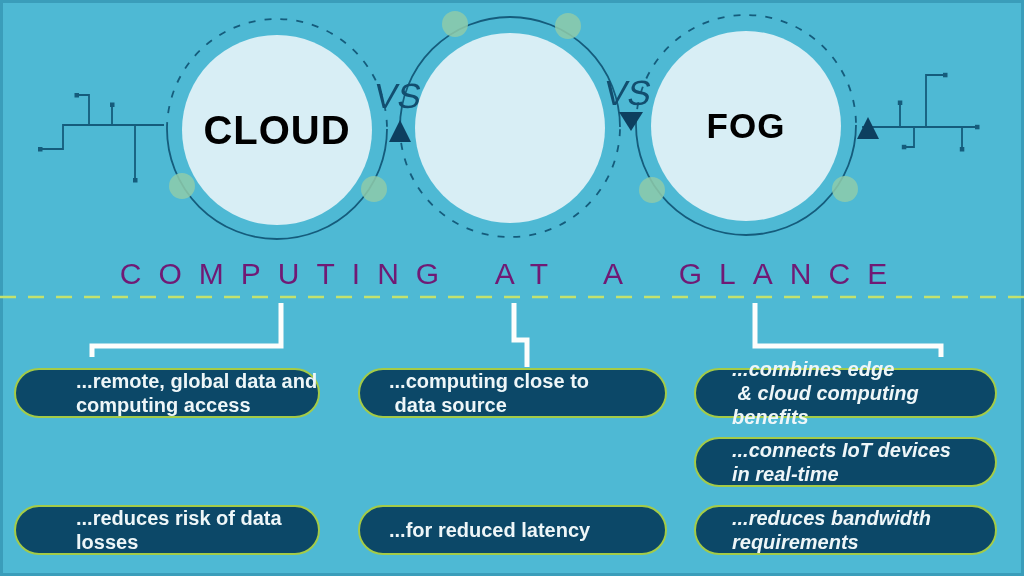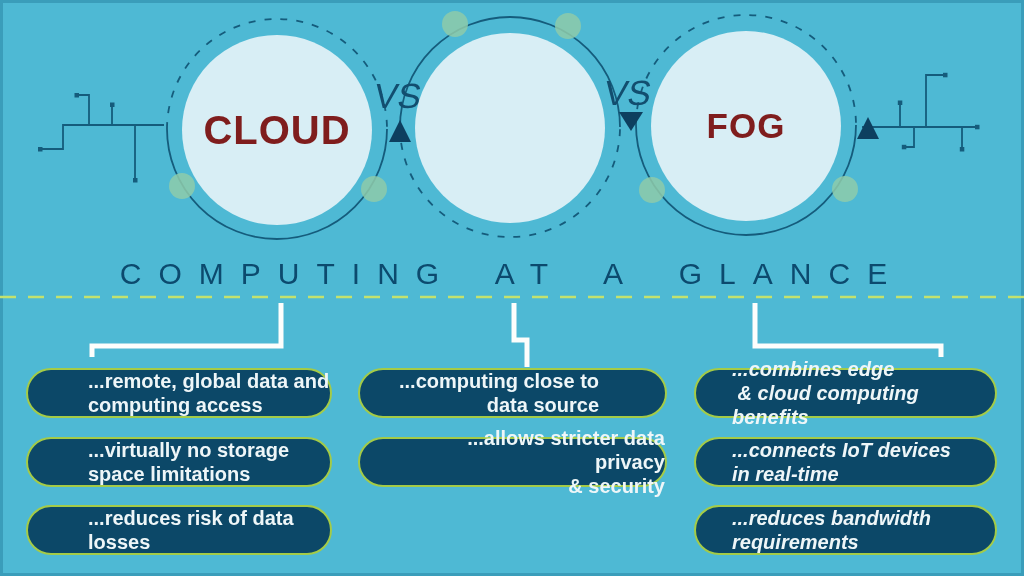--- a/index.html
+++ b/index.html
@@ -6,52 +6,52 @@
   #stage{
     position:relative;width:1024px;height:576px;overflow:hidden;
     background:#4eb9d4;
     box-shadow: inset 0 0 0 3px rgba(23,105,138,.35);
     font-family:"Liberation Sans", sans-serif;
   }
   #deco{position:absolute;left:0;top:0;width:1024px;height:576px;}
 
   .circle-label{
     position:absolute;transform:translate(-50%,-50%);
-    color:#7f1d1d;font-weight:bold;letter-spacing:1px;
+    color:#000000;font-weight:bold;letter-spacing:1px;
   }
   #cloud-label{left:277px;top:130px;font-size:40px;}
   #edge-label{left:510px;top:128px;font-size:44px;}
   #fog-label{left:746px;top:126px;font-size:35px;}
 
   .vs{
     position:absolute;transform:translate(-50%,-50%) skewX(-9deg);
     color:#124e6f;font-size:35px;font-weight:400;letter-spacing:0px;
   }
   #vs-1{left:398px;top:96px;}
   #vs-2{left:628px;top:93px;}
 
   #glance-title{
     position:absolute;left:0;top:257px;width:1024px;text-align:center;
-    color:#0c4a6e;font-size:30px;font-weight:400;
+    color:#701a75;font-size:30px;font-weight:400;
     letter-spacing:17px;word-spacing:15px;white-space:nowrap;
   }
 
   .benefit-box{
     position:absolute;height:50px;border-radius:26px;
     background:#0c4868;border:2px solid #a4cb47;
     display:flex;align-items:center;box-sizing:border-box;
   }
   .benefit-text{
     color:#eef6f8;font-size:20px;font-weight:bold;line-height:24px;
     white-space:pre-wrap;
   }
-  .col-cloud{left:26px;width:306px;}
+  .col-cloud{left:14px;width:306px;}
   .col-cloud .benefit-text{padding-left:60px;}
   .col-edge{left:358px;width:309px;}
-  .col-edge .benefit-text{padding-left:39px;text-align:right;}
+  .col-edge .benefit-text{padding-left:29px;}
   .col-fog{left:694px;width:303px;}
   .col-fog .benefit-text{padding-left:36px;font-style:italic;}
   .row-1{top:368px;}
   .row-2{top:437px;}
   .row-3{top:505px;}
 </style>
 </head>
 <body>
 
 <div id="stage">
@@ -115,35 +115,30 @@
 
   <div class="vs" id="vs-1">VS</div>
   <div class="vs" id="vs-2">VS</div>
 
   <div id="glance-title">COMPUTING AT A GLANCE</div>
 
   <div class="benefit-box col-cloud row-1">
     <div class="benefit-text">...remote, global data and
 computing access</div>
   </div>
-  <div class="benefit-box col-cloud row-2">
-    <div class="benefit-text">...virtually no storage
-space limitations</div>
-  </div>
   <div class="benefit-box col-cloud row-3">
     <div class="benefit-text">...reduces risk of data losses</div>
   </div>
 
   <div class="benefit-box col-edge row-1">
     <div class="benefit-text">...computing close to
  data source</div>
   </div>
-  <div class="benefit-box col-edge row-2">
-    <div class="benefit-text">...allows stricter data privacy
-&amp; security</div>
+  <div class="benefit-box col-edge row-3">
+    <div class="benefit-text">...for reduced latency</div>
   </div>
 
   <div class="benefit-box col-fog row-1">
     <div class="benefit-text">...combines edge
  &amp; cloud computing benefits</div>
   </div>
   <div class="benefit-box col-fog row-3">
     <div class="benefit-text">...reduces bandwidth
 requirements</div>
   </div>

